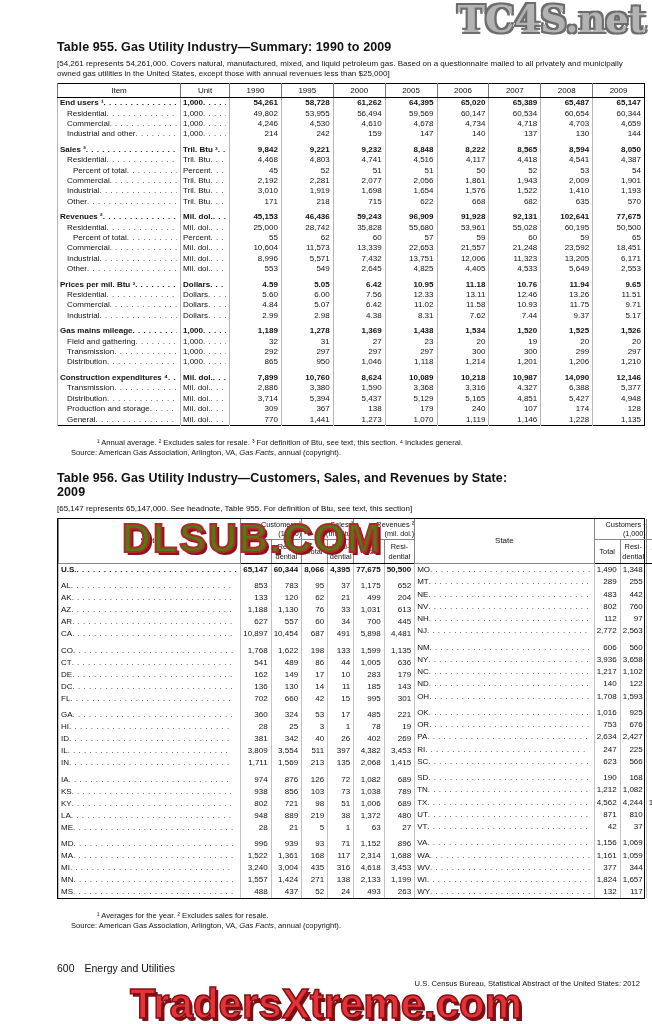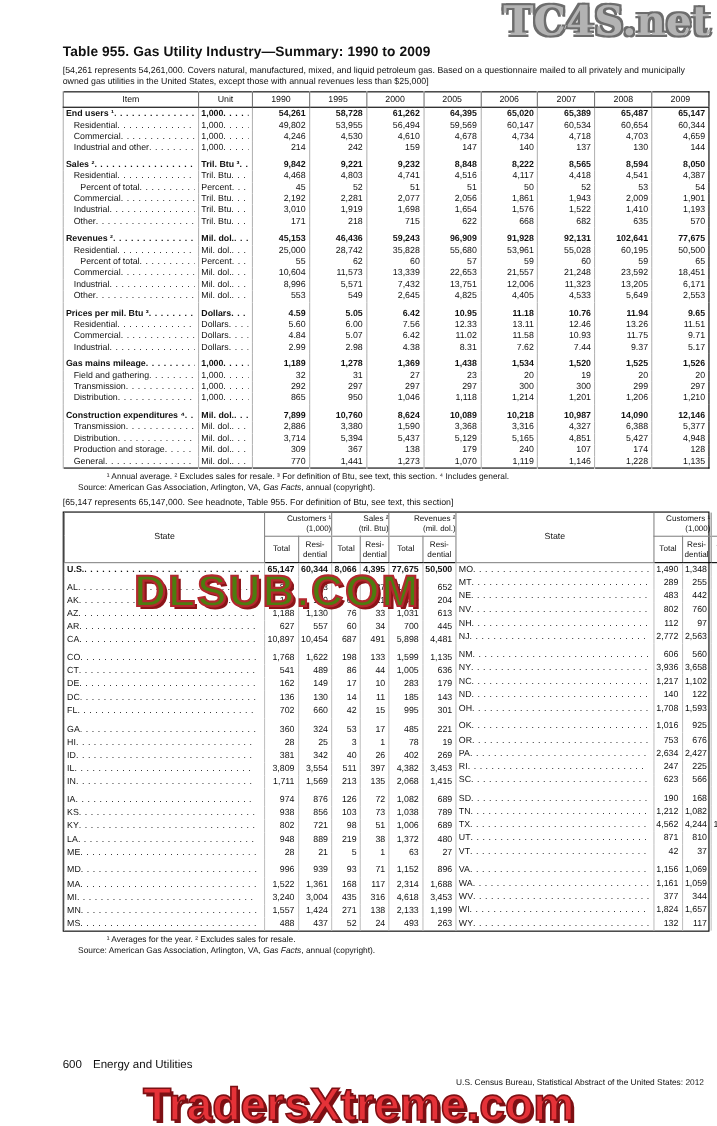--- a/index.html
+++ b/index.html
@@ -4,21 +4,21 @@
 <style>
   * { margin:0; padding:0; box-sizing:border-box; }
   html,body { width:652px; height:1024px; }
   body { position:relative; background:#fff; color:#111; overflow:hidden;
          font-family:"Liberation Sans","DejaVu Sans",sans-serif; }
   .page { position:absolute; inset:0; padding:40px 7px 0 57px; }
 
   
   .tbl-title { font-size:12.5px; font-weight:bold; line-height:1.18; margin-bottom:4px; letter-spacing:.1px; }
   .headnote { font-size:8px; line-height:1.3; margin-bottom:3px; }
-  .fnote { font-size:7.6px; margin-top:2px; padding-left:40px; line-height:1.3; }
+  .fnote { font-size:7.6px; margin-top:12px; padding-left:40px; line-height:1.3; }
   .source { font-size:7.6px; padding-left:14px; line-height:1.3; }
 
   
   table.data { width:100%; border-collapse:collapse; table-layout:fixed; font-size:8px; }
 
   
   .t955 { border:1.5px solid #000; }
   .t955 th { font-weight:normal; font-size:8px; text-align:center; padding:2px 1px;
              border-left:1px solid #777; border-bottom:1.2px solid #000; line-height:1.2; }
   .t955 td { border-left:1px solid #b5b5b5; padding:0 3px 0 2px; line-height:10.4px;
@@ -749,20 +749,24 @@
           <td class="num">1,135</td>
         </tr>
       </tbody>
     </table>
 
   <div class="fnote">¹ Annual average. ² Excludes sales for resale. ³ For definition of Btu, see text, this section. ⁴ Includes general.</div>
   <div class="source">
     <span>Source: American Gas Association, Arlington, VA, </span><i>Gas Facts</i><span>, annual (copyright).</span>
   </div>
 
+  <div class="tbl-title" style="margin-top:13px; margin-bottom:0;">
+    <div>Table 956. Gas Utility Industry—Customers, Sales, and Revenues by State:</div>
+    <div>2009</div>
+  </div>
   <div class="headnote" style="margin-top:4px;">[65,147 represents 65,147,000. See headnote, Table 955. For definition of Btu, see text, this section]</div>
 
   <div class="t956wrap">
     <table class="half">
       <colgroup>
           <col style="width:37px">
           <col>
           <col>
           <col>
           <col>

